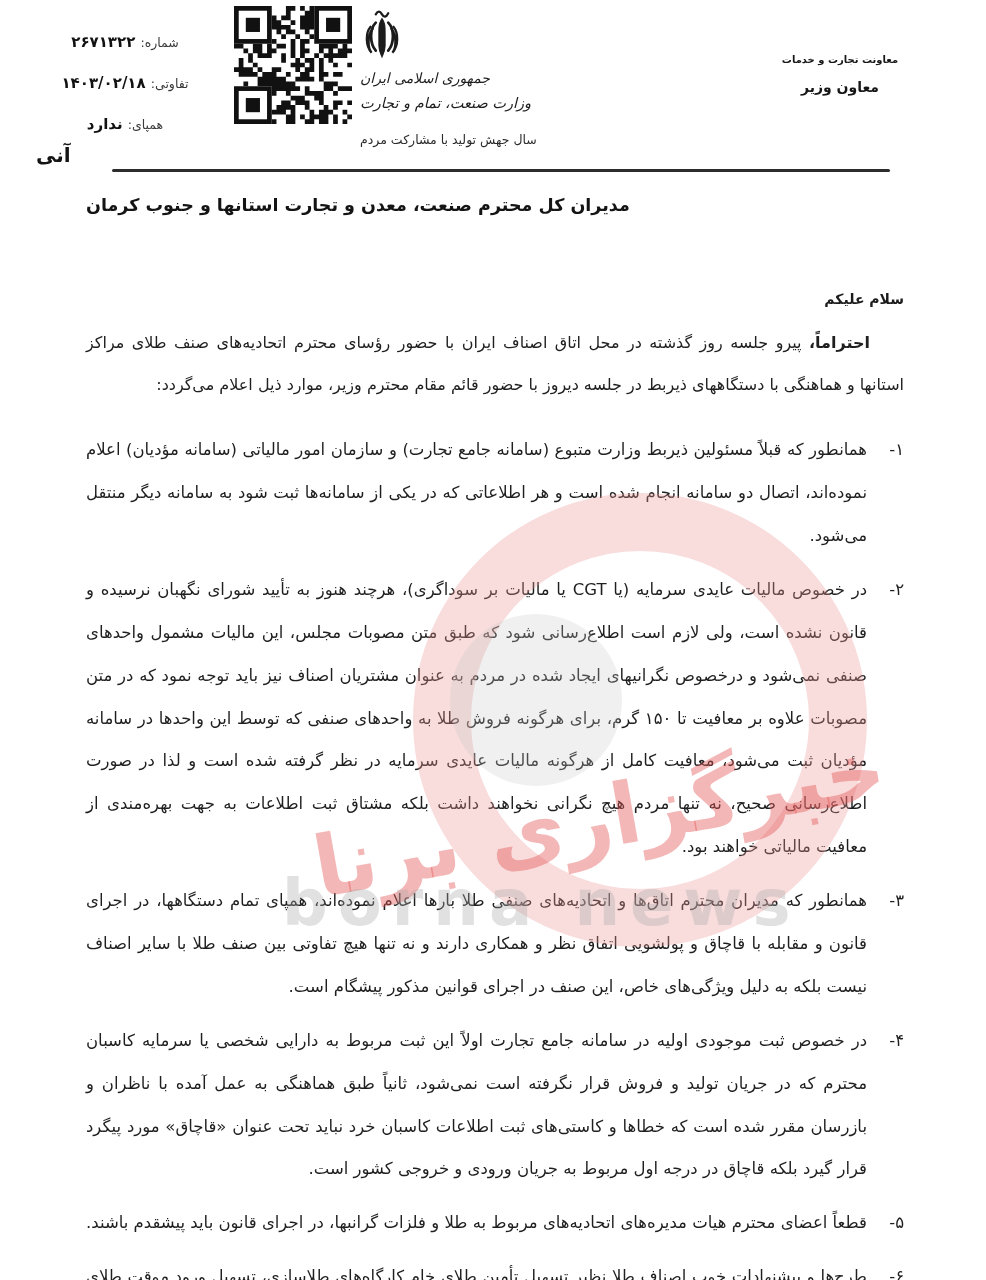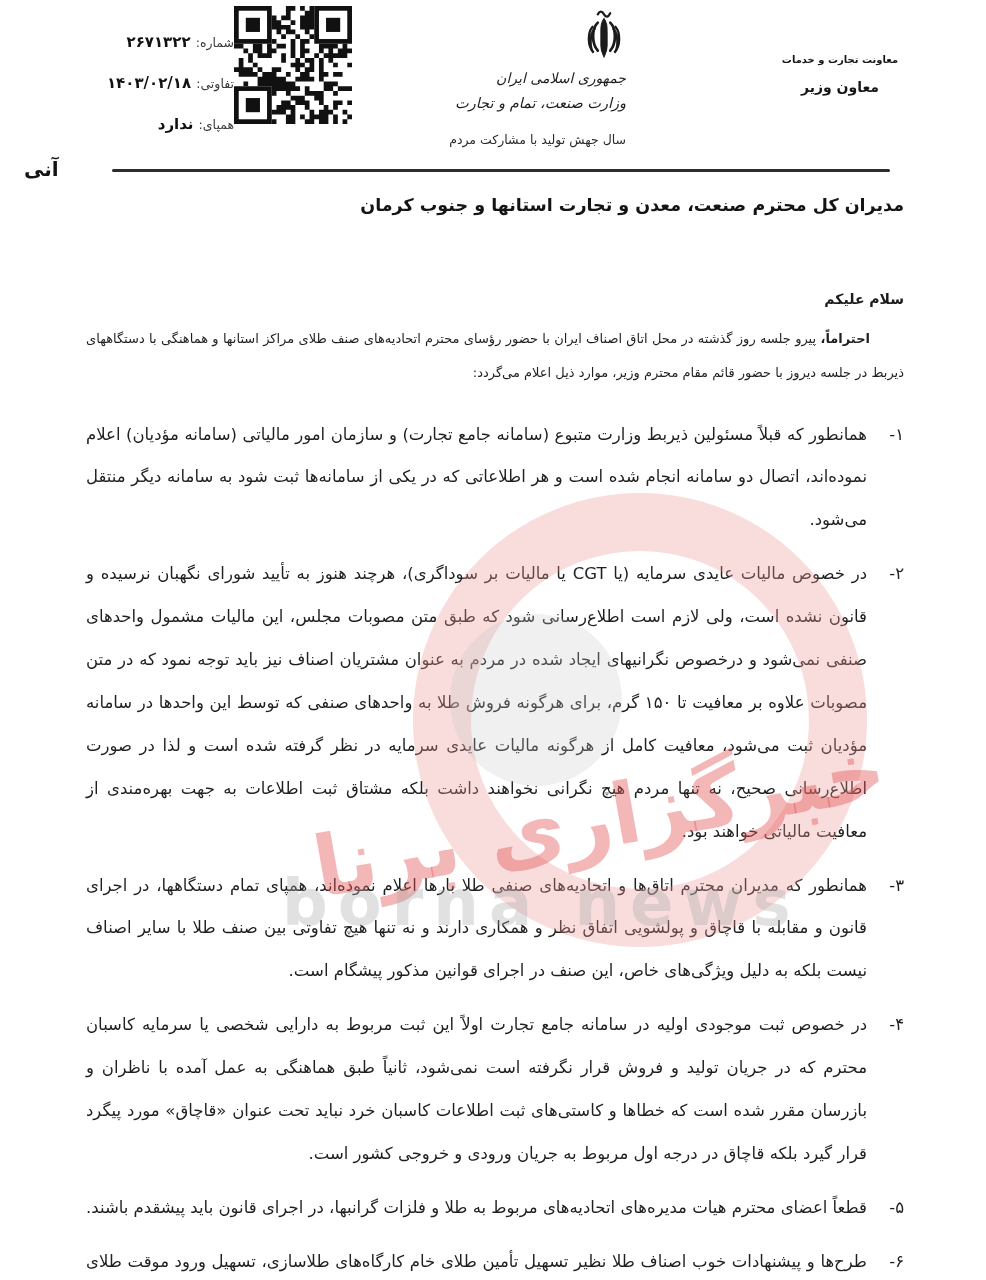--- a/index.html
+++ b/index.html
@@ -9,64 +9,64 @@
     margin:0 auto;
     background:#ffffff;
     overflow:hidden;
     font-family:"DejaVu Sans",sans-serif;
     color:#222;
     direction:rtl;
   }
   
   .meta{
     position:absolute;left:16px;top:22px;width:218px;
-    direction:rtl;text-align:right;
+    direction:rtl;text-align:center;
   }
   .meta-row{line-height:40px;white-space:nowrap;}
   .meta-label{font-size:12.5px;color:#3a3a3a;}
   .meta-value{font-size:15px;font-weight:bold;color:#111;}
   .qr{position:absolute;left:233px;top:6px;width:120px;height:118px;}
   .emblem-block{
     position:absolute;left:360px;top:6px;width:266px;
-    text-align:right;direction:rtl;
+    text-align:left;direction:rtl;
   }
   .emblem{width:44px;height:54px;display:inline-block;}
   .gov-line1{font-size:14px;font-style:italic;color:#1d1d1d;margin-top:2px;line-height:24px;}
   .gov-line2{font-size:14.5px;font-style:italic;color:#1d1d1d;line-height:26px;}
   .gov-slogan{font-size:12.5px;color:#2b2b2b;line-height:30px;letter-spacing:.5px;margin-top:9px;}
   .dept{
     position:absolute;right:46px;top:48px;width:200px;
     text-align:center;font-weight:bold;color:#161616;
   }
   .dept-line1{font-size:10px;line-height:24px;}
   .dept-line2{font-size:14px;line-height:30px;}
   
   .urgency{
-    position:absolute;left:24px;top:143px;
-    font-size:20px;font-weight:bold;color:#141414;margin-top:14px;
+    position:absolute;left:36px;top:143px;
+    font-size:20px;font-weight:bold;color:#141414;
   }
   .rule{
     position:absolute;left:112px;top:169px;width:778px;height:3px;
     background:#2d2d2d;border-radius:2px;
   }
   
   .body{
     position:absolute;top:190px;right:82px;left:86px;
     direction:rtl;
   }
   .recipient{
     font-size:17.5px;font-weight:bold;color:#141414;
-    text-align:right;line-height:30px;
+    text-align:left;line-height:30px;
   }
   .salutation{
     margin-top:64px;font-size:14px;font-weight:600;color:#1c1c1c;
     text-align:right;line-height:30px;
   }
   .intro{
-    margin-top:8px;font-size:13px;color:#1f1f1f;
+    margin-top:8px;font-size:16px;color:#1f1f1f;
     text-align:justify;text-align-last:right;line-height:2.6;
   }
   .intro .lead{font-weight:bold;}
   .intro .indent{display:inline-block;width:34px;}
   .items{margin-top:24px;}
   .item{
     display:flex;gap:7px;margin-top:11px;
     font-size:16.5px;color:#1f1f1f;line-height:2.6;
   }
   .item-num{flex:0 0 30px;text-align:right;}

